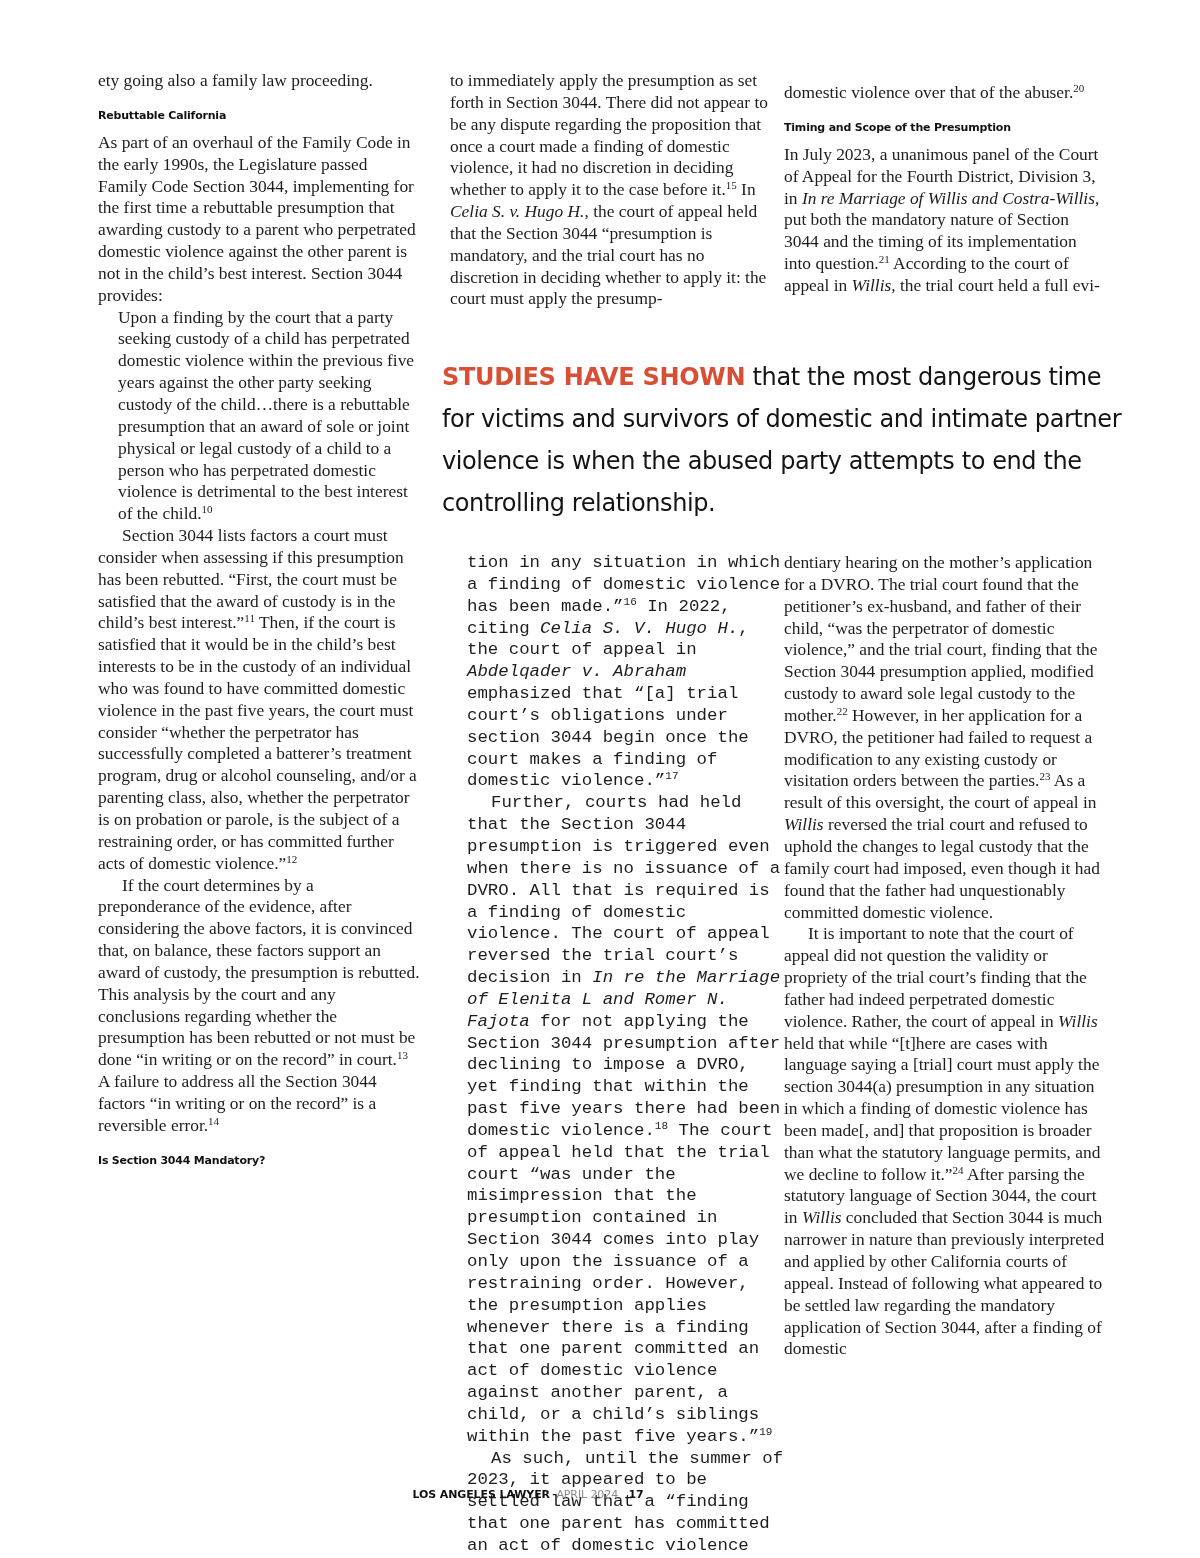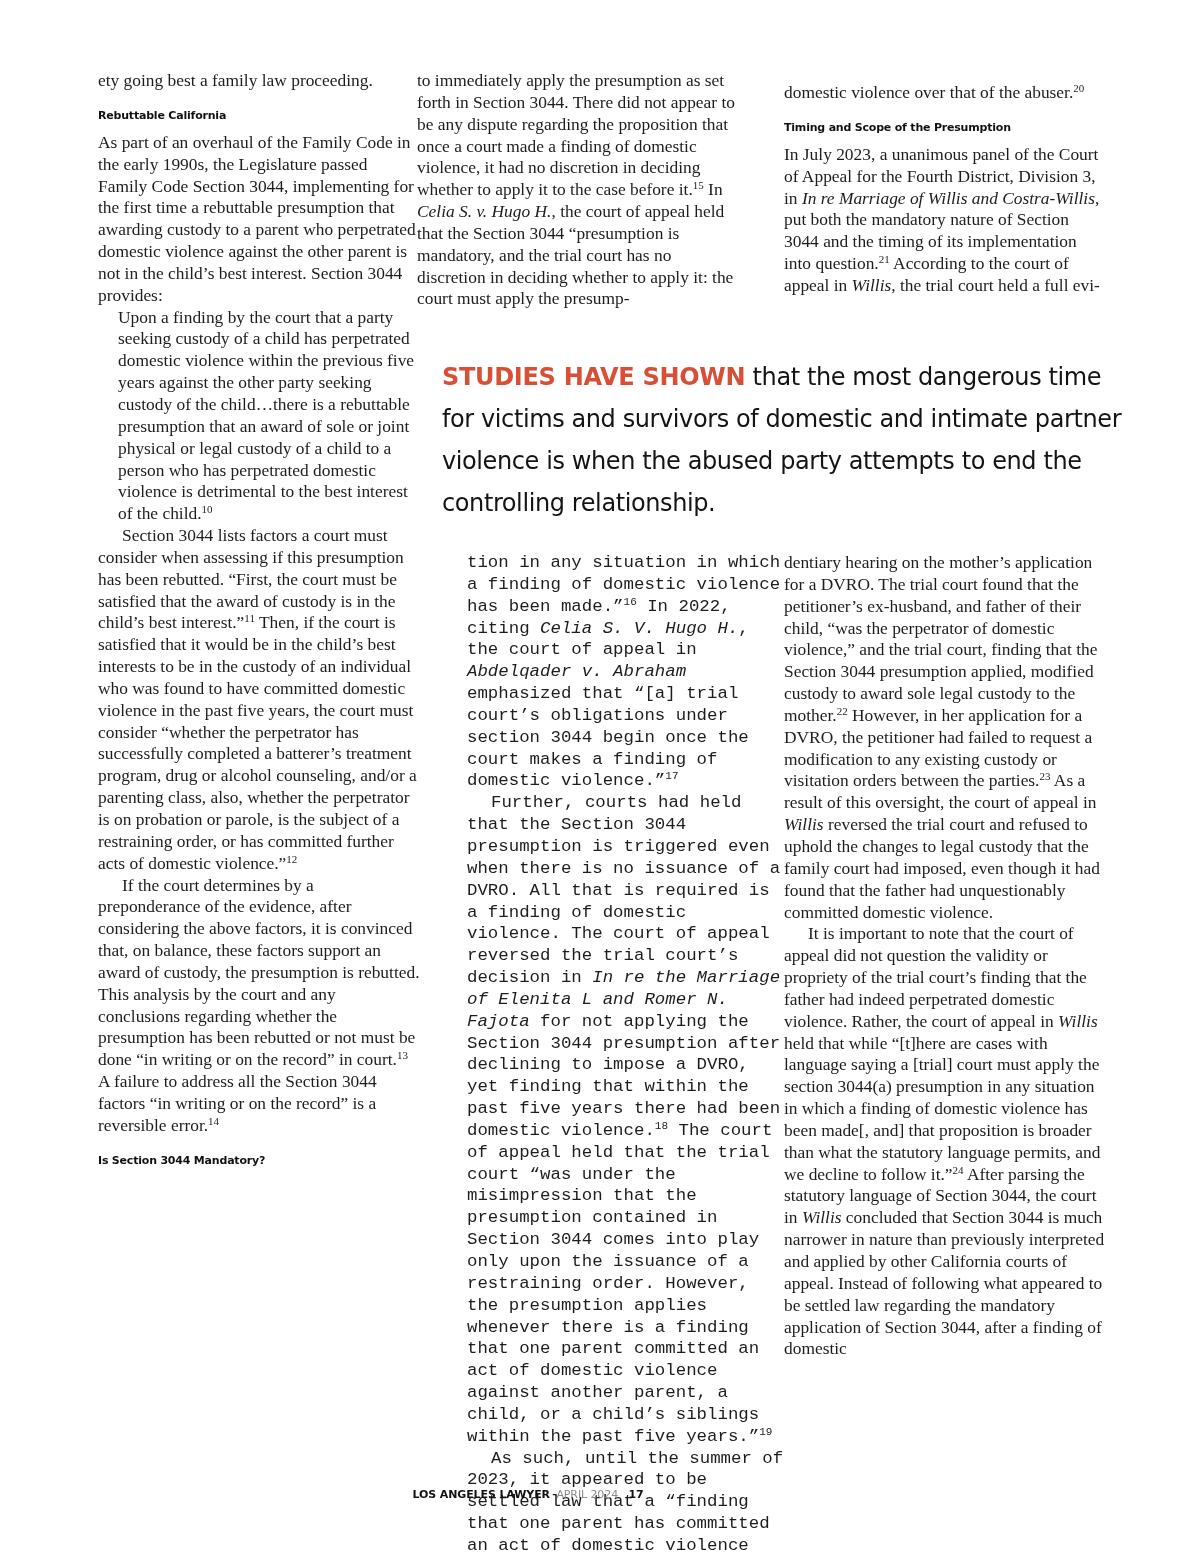--- a/index.html
+++ b/index.html
@@ -1,40 +1,40 @@
 <!DOCTYPE html>
 <html><head>
 <meta charset="utf-8">
 <style>
   html, body { margin: 0; padding: 0; background: #ffffff; }
   body { width: 1200px; height: 1558px; position: relative; overflow: hidden; color: #1f1d1c; }
   .col { position: absolute; font-family: "Liberation Serif", serif; font-size: 17.4px; line-height: 21.85px; text-align: left; }
   .col1 { left: 98px; top: 70px; width: 322px; }
-  .col2 { left: 417px; top: 70px; width: 322px; }
+  .col2 { left: 450px; top: 70px; width: 322px; }
   .col2b { left: 467px; top: 552px; width: 322px; font-family: Liberation Mono, monospace; }
   .col3 { left: 784px; top: 82px; width: 322px; }
   .col3b { left: 784px; top: 552px; width: 322px; }
   p { margin: 0; }
   p.indent { text-indent: 24px; }
   .quote { margin: 0 0 0 20px; }
   sup { font-size: 11px; line-height: 0; vertical-align: 6px; }
   em { font-style: italic; }
   h3 { font-family: "DejaVu Sans", sans-serif; font-weight: bold; font-size: 11px; line-height: 20px; margin: 14px 0 6px 0; color: #111; letter-spacing: -0.2px; }
   .pullquote { position: absolute; left: 442px; top: 356px; width: 680px; font-family: "DejaVu Sans", sans-serif; font-size: 24px; line-height: 42px; color: #141414; letter-spacing: -0.4px; }
   .pullquote .lead { color: #d94f36; font-weight: bold; letter-spacing: -0.3px; }
   .footer { position: absolute; top: 1488px; left: 0; width: 1056px; text-align: center; font-family: "DejaVu Sans", sans-serif; font-size: 11px; letter-spacing: -0.1px; }
   .footer .mag { font-weight: bold; color: #111; }
   .footer .date { color: #8a8a8a; margin-left: 3px; }
   .footer .page { font-weight: bold; color: #111; margin-left: 7px; }
 </style>
 </head>
 <body>
 
 <div class="col col1">
-  <p><span>ety going best a family law proceeding.</span></p>
+  <p><span>ety going also a family law proceeding.</span></p>
   <h3>Rebuttable California</h3>
   <p><span>As part of an overhaul of the Family Code in the early 1990s, the Legislature passed Family Code Section 3044, implementing for the first time a rebuttable presumption that awarding custody to a parent who perpetrated domestic violence against the other parent is not in the child’s best interest. Section 3044 provides:</span></p>
   <p class="quote"><span>Upon a finding by the court that a party seeking custody of a child has perpetrated domestic violence within the previous five years against the other party seeking custody of the child…there is a rebuttable presumption that an award of sole or joint physical or legal custody of a child to a person who has perpetrated domestic violence is detrimental to the best interest of the child.</span><sup>10</sup></p>
   <p class="indent"><span>Section 3044 lists factors a court must consider when assessing if this presumption has been rebutted. “First, the court must be satisfied that the award of custody is in the child’s best interest.”</span><sup>11</sup><span> Then, if the court is satisfied that it would be in the child’s best interests to be in the custody of an individual who was found to have committed domestic violence in the past five years, the court must consider “whether the perpetrator has successfully completed a batterer’s treatment program, drug or alcohol counseling, and/or a parenting class, also, whether the perpetrator is on probation or parole, is the subject of a restraining order, or has committed further acts of domestic violence.”</span><sup>12</sup></p>
   <p class="indent"><span>If the court determines by a preponderance of the evidence, after considering the above factors, it is convinced that, on balance, these factors support an award of custody, the presumption is rebutted. This analysis by the court and any conclusions regarding whether the presumption has been rebutted or not must be done “in writing or on the record” in court.</span><sup>13</sup><span> A failure to address all the Section 3044 factors “in writing or on the record” is a reversible error.</span><sup>14</sup></p>
   <h3>Is Section 3044 Mandatory?</h3>
 </div>
 
 <div class="col col2">
   <p><span>to immediately apply the presumption as set forth in Section 3044. There did not appear to be any dispute regarding the proposition that once a court made a finding of domestic violence, it had no discretion in deciding whether to apply it to the case before it.</span><sup>15</sup><span> In </span><em>Celia S. v. Hugo H.</em><span>, the court of appeal held that the Section 3044 “presumption is mandatory, and the trial court has no discretion in deciding whether to apply it: the court must apply the presump-</span></p>

